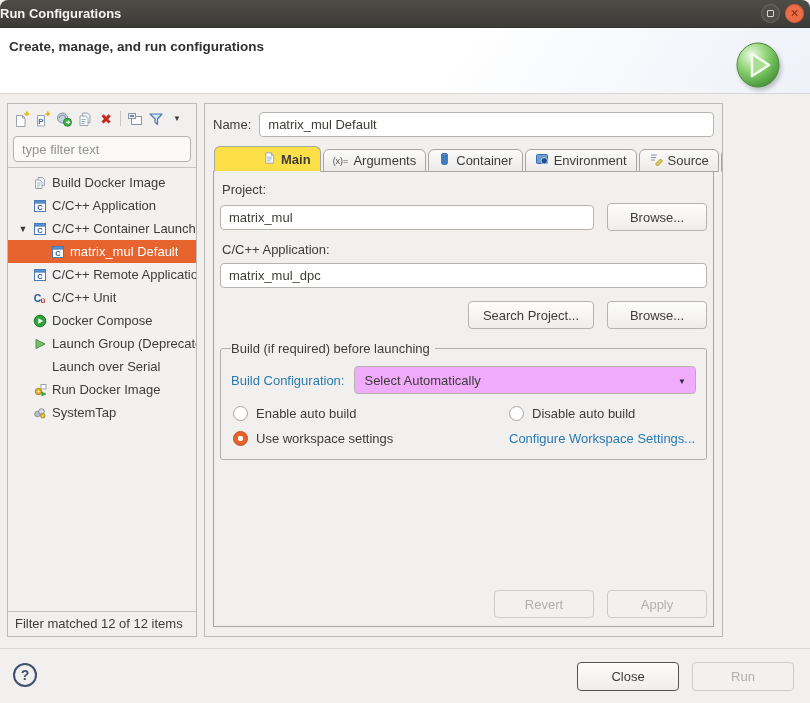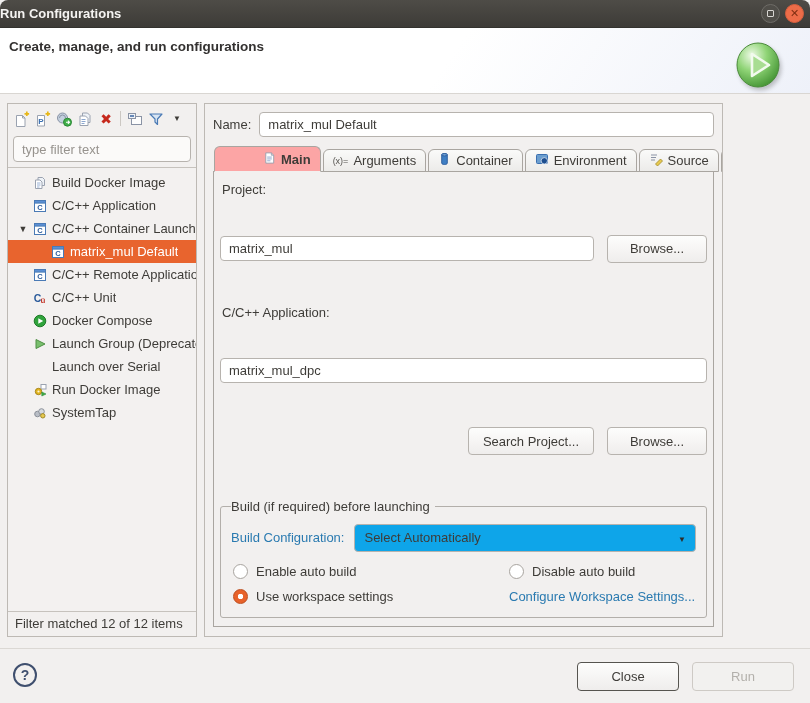--- a/index.html
+++ b/index.html
@@ -67,43 +67,43 @@
     padding:0 8px; font:13px "Liberation Sans",sans-serif; color:#3e3c38;
   }
   .name-row .text-input { flex:1; }
   
   .tabs { display:flex; align-items:flex-end; margin-top:9px; padding-left:1px; position:relative; z-index:2; margin-bottom:-1px; flex:0 0 auto; }
   .tab {
     display:flex; align-items:center; gap:5px; height:23px; padding:0 9px;
     border:1px solid #a9a5a0; border-bottom:1px solid #a9a5a0; border-radius:6px 6px 0 0;
     background:linear-gradient(#fafaf9,#ecebe9); margin-right:2px; cursor:default; font-size:13px; color:#3e3c38;
   }
-  .tab.active { height:26px; background:#fca5a5; border-bottom:1px solid #f2f0ef; font-weight:bold;padding-left:48px; }
+  .tab.active { height:26px; background:#fde047; border-bottom:1px solid #f2f0ef; font-weight:bold;padding-left:48px; }
   .tab-label { display:inline-block; }
   .u-first::first-letter { text-decoration:underline; }
   .tab-content {
     border:1px solid #a9a5a0; flex:1 1 auto; padding:7px 6px 8px 6px;
-    display:flex; flex-direction:column; background:#f2f0ef; overflow:hidden;justify-content:space-between;
+    display:flex; flex-direction:column; background:#f2f0ef; overflow:hidden;
   }
   .fld-label { margin:3px 0 6px 2px; }
   .proj-row { display:flex; align-items:center; gap:13px; }
   .proj-row .text-input { flex:1; }
   .btn {
     background:linear-gradient(#fdfdfc,#efedec); border:1px solid #b7b3ae; border-radius:4px;
     font:13px "Liberation Sans",sans-serif; color:#3e3c38; height:28px; min-width:100px; padding:0 14px; cursor:default;
   }
   .btn.disabled { color:#b3b0ab; background:#f2f1ef; border-color:#cecac5; }
   .btn.default { border-color:#56544f; }
   .full-input { width:100%; }
   .btn-row { display:flex; justify-content:flex-end; gap:13px; margin-top:13px; }
   fieldset.build-group { border:1px solid #b3afaa; border-radius:3px; margin-top:12px; padding:6px 10px 13px 10px; }
   fieldset.build-group legend { padding:0 5px 0 0; margin-left:0; font-size:13px; color:#3e3c38; }
   .bc-row { display:flex; align-items:center; gap:10px; margin:4px 0 12px 0; }
   .link { color:#2a7ab0; cursor:default; }
-  .select { position:relative; flex:1; height:28px; background:#0ea5e9; border:1px solid #b7b3ae; border-radius:4px; display:flex; align-items:center; padding:0 26px 0 9px; cursor:default; }
+  .select { position:relative; flex:1; height:28px; background:#f0abfc; border:1px solid #b7b3ae; border-radius:4px; display:flex; align-items:center; padding:0 26px 0 9px; cursor:default; }
   .select .caret { position:absolute; right:9px; top:10px; font-size:8px; color:#2e2c29; }
   .radio-grid { display:grid; grid-template-columns:276px auto; row-gap:10px; padding-left:2px; }
   .radio-item { display:flex; align-items:center; gap:8px; }
   .radio { width:15px; height:15px; border-radius:50%; border:1px solid #a8a49f; background:#fff; flex:0 0 auto; }
   .radio.checked { border-color:#bd4c1c; background:radial-gradient(circle at 50% 50%, #fff 0 2.5px, #e8622a 3px); }
   .apply-row { display:flex; justify-content:flex-end; gap:13px; margin-top:auto; padding-top:12px; flex:0 0 auto; }
   
   .footer { position:absolute; left:0; right:0; bottom:0; height:55px; border-top:1px solid #dbd8d4; background:#f2f0ef; }
   .help-circle {
     position:absolute; left:13px; top:14px; width:24px; height:24px; border-radius:50%;
@@ -400,20 +400,24 @@
         <div class="radio-item">
           <span class="radio checked"></span>
           <span>Use workspace settings</span>
         </div>
         <div class="radio-item">
           <span class="link">Configure Workspace Settings...</span>
         </div>
       </div>
     </fieldset>
 
+    <div class="apply-row">
+      <button class="btn disabled">Revert</button>
+      <button class="btn disabled">Apply</button>
+    </div>
   </div>
 </div>
 
 <div class="footer">
   <div class="help-circle">
       <span>?</span>
     </div>
   <div class="footer-buttons">
     <button class="btn default">Close</button>
     <button class="btn disabled">Run</button>

